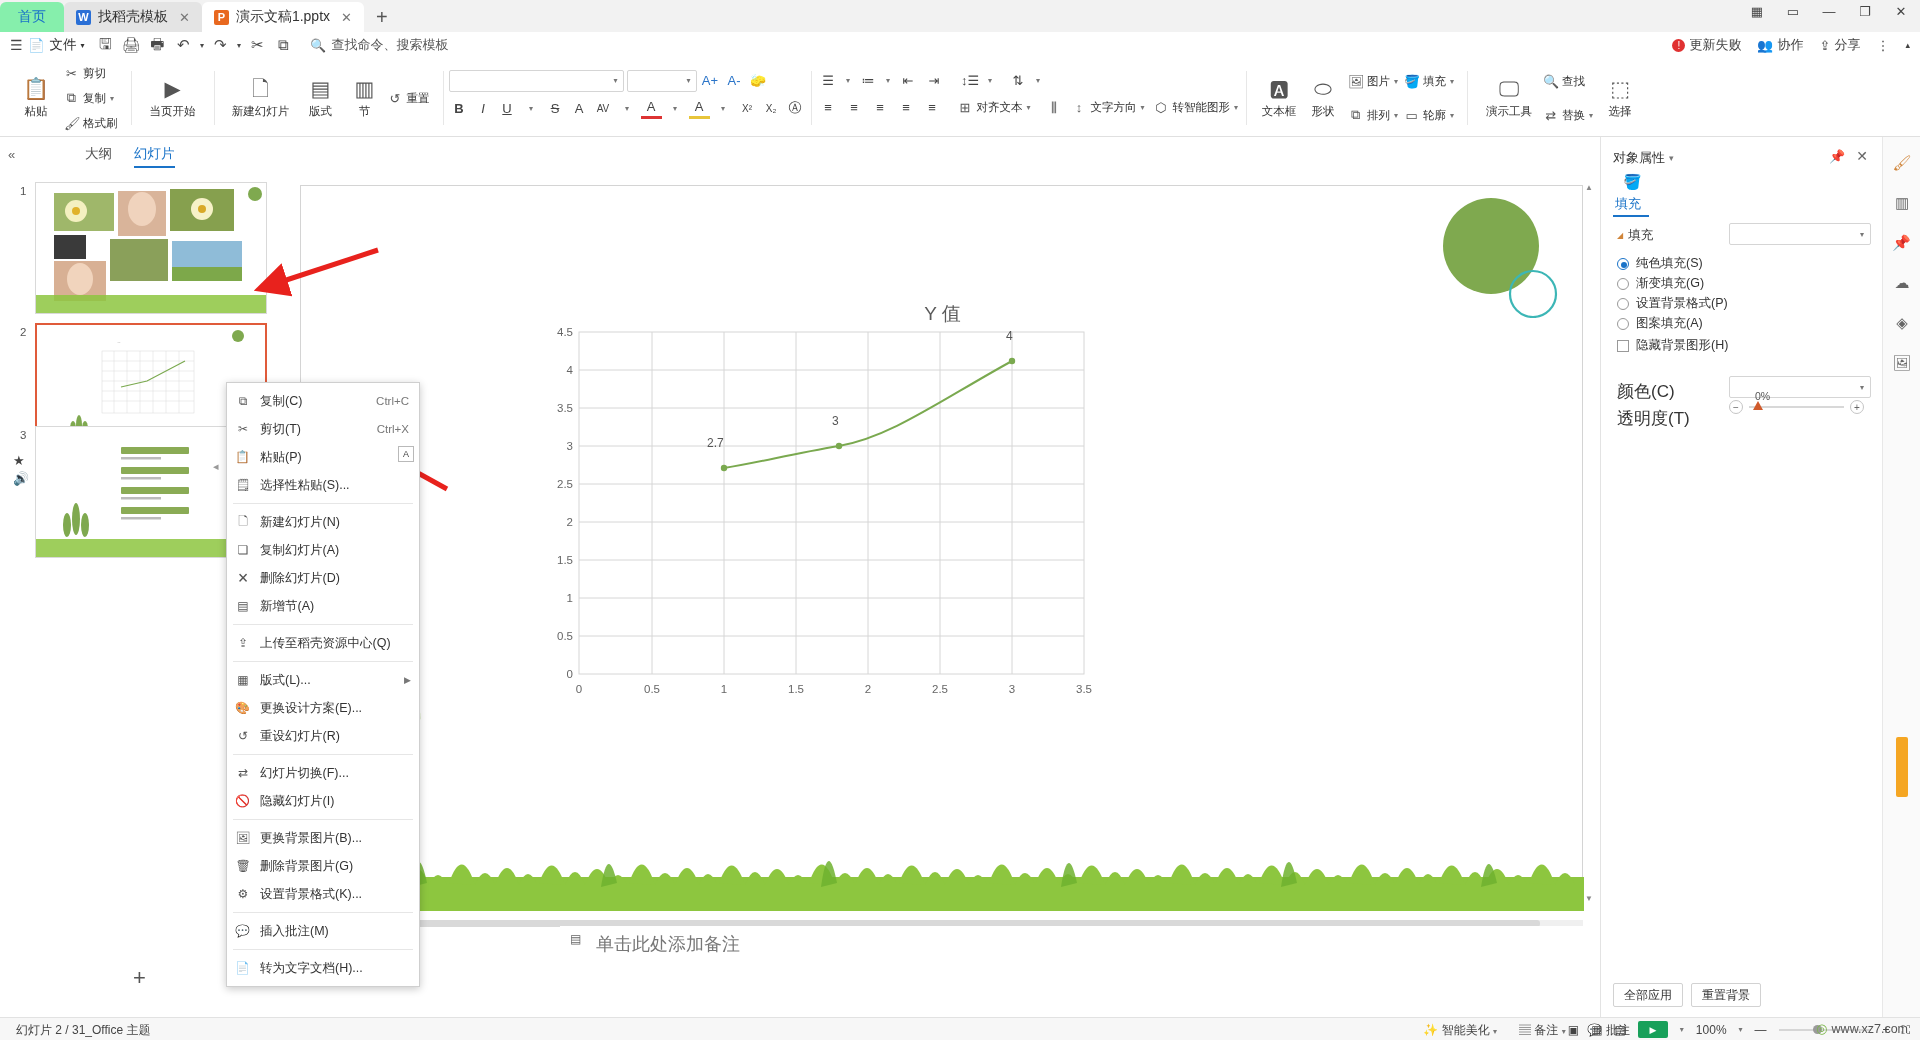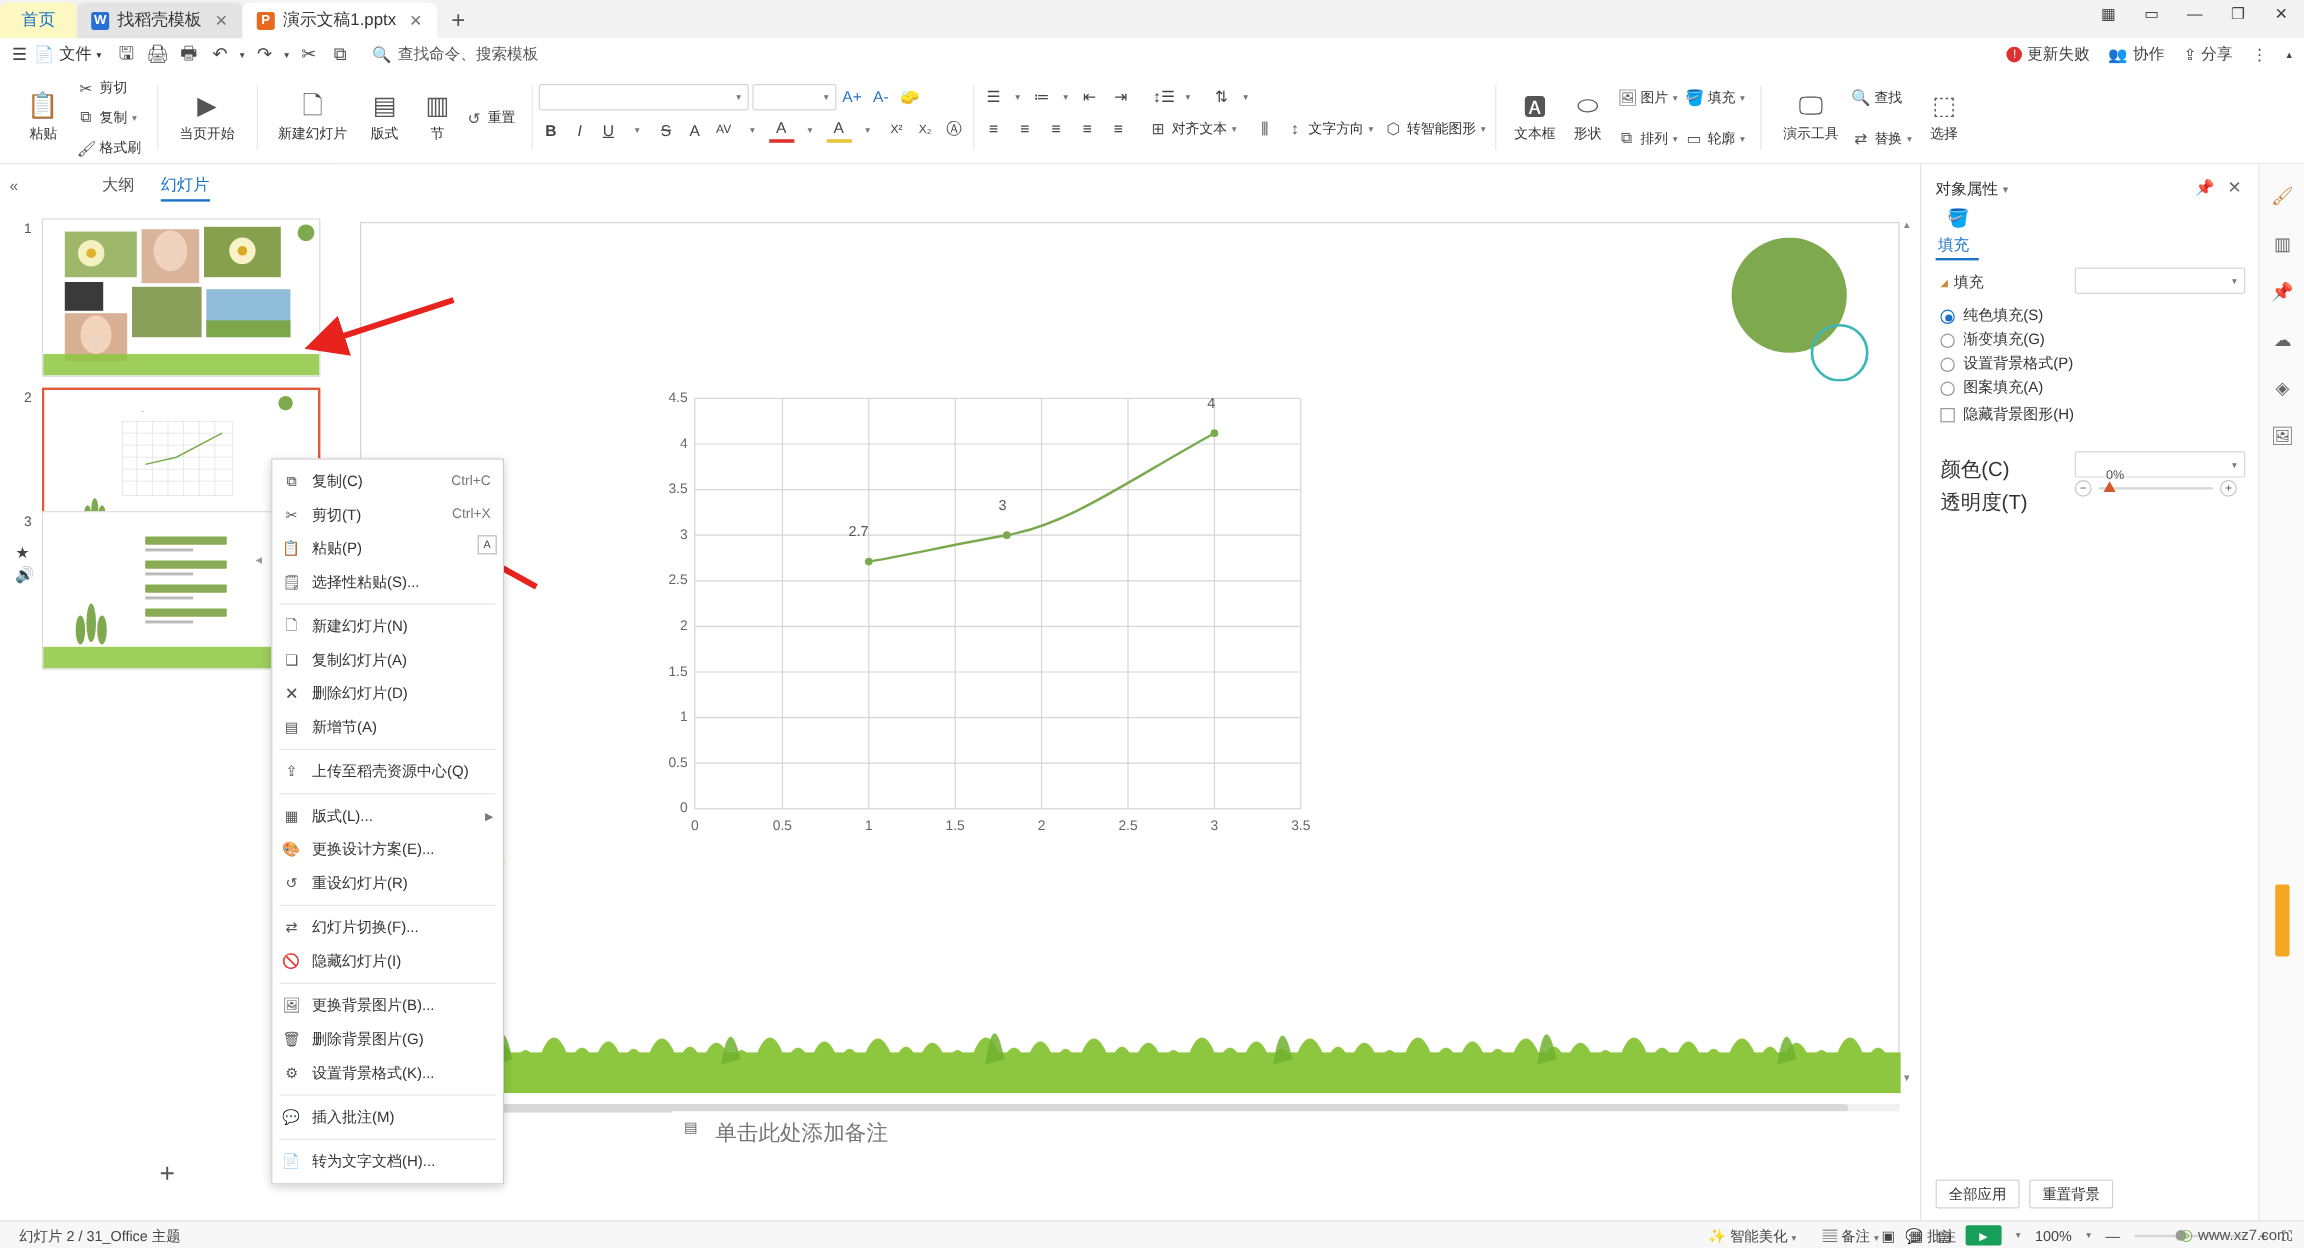--- a/index.html
+++ b/index.html
@@ -17,21 +17,21 @@
   .tabbar {
     position: absolute; top: 0; left: 0; width: 1920px; height: 32px;
     background: #f2f2f2; display: flex; align-items: flex-end;
   }
   .tab {
     height: 30px; display: flex; align-items: center; gap: 7px;
     padding: 0 12px; font-size: 14px; color: #333;
     border-top-left-radius: 6px; border-top-right-radius: 6px;
     position: relative; white-space: nowrap;
   }
-  .tab.home { background: #fef9c3; color: #1a73c8; font-weight: normal; padding: 0 18px; }
+  .tab.home { background: #86efac; color: #1a73c8; font-weight: normal; padding: 0 18px; }
   .tab.inactive { background: #e4e4e4; }
   .tab.active { background: #fff; }
   .tabicon { width: 15px; height: 15px; display: inline-flex; align-items: center; justify-content: center;
              font-size: 11px; color: #fff; border-radius: 2px; font-weight: bold; }
   .tabicon.docs { background: #2a6fd6; }
   .tabicon.ppt { background: #e8681f; }
   .tabclose { font-size: 13px; color: #777; margin-left: 4px; }
   .tabplus { font-size: 20px; color: #555; padding: 0 12px 2px 12px; align-self: flex-end; line-height: 26px; }
   .winbtns { position: absolute; right: 8px; top: 4px; display: flex; align-items: center; gap: 14px; color: #444; font-size: 13px; }
   .winbtn { width: 22px; text-align: center; cursor: default; }
@@ -530,20 +530,21 @@
     <div class="editarea">
       <div class="slidecanvas">
 
         <div class="chartwrap">
 
           <svg style="position:absolute; left:1140px; top:12px;" width="130" height="120">
             <circle cx="50" cy="48" r="48" fill="#7fa94f"></circle>
             <circle cx="92" cy="96" r="23" fill="none" stroke="#3cb6b6" stroke-width="2.2"></circle>
           </svg>
 
+          <div class="chart-title">Y 值</div>
 
           <svg style="position:absolute;left:0;top:0;" width="1283" height="725">
 
             <g stroke="#d6d6d6" stroke-width="1" fill="none">
               <rect x="278" y="146" width="505" height="342"></rect>
               <line x1="351" y1="146" x2="351" y2="488"></line>
               <line x1="423" y1="146" x2="423" y2="488"></line>
               <line x1="495" y1="146" x2="495" y2="488"></line>
               <line x1="567" y1="146" x2="567" y2="488"></line>
               <line x1="639" y1="146" x2="639" y2="488"></line>

